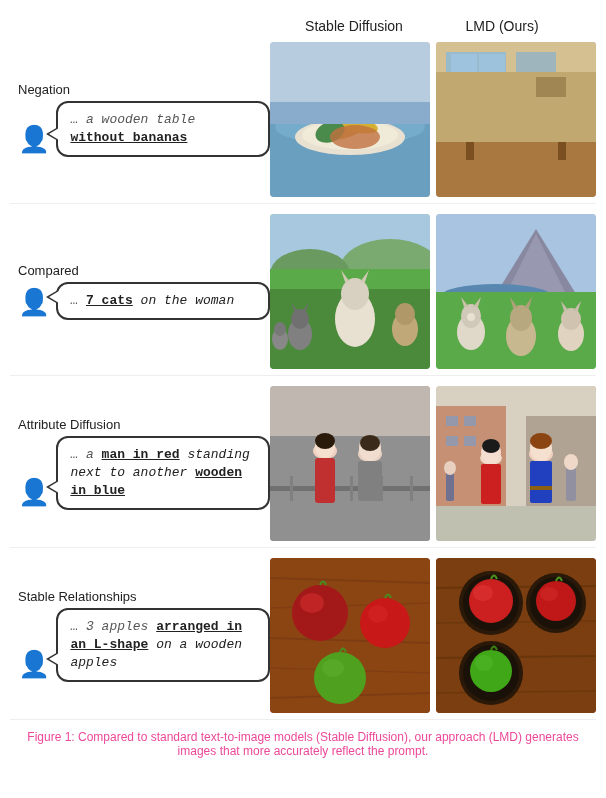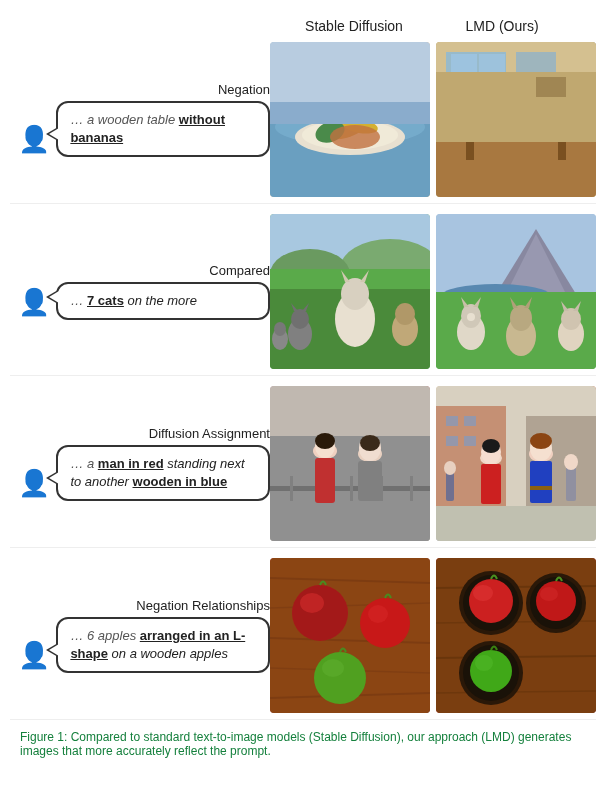--- a/index.html
+++ b/index.html
@@ -60,21 +60,21 @@
       align-items: flex-start;
       padding-left: 8px;
       position: relative;
     }
 
     .category-label {
       font-family: Arial, sans-serif;
       font-size: 13px;
       font-weight: normal;
       color: #222;
-      text-align: right;
+      text-align: left;
       width: 100%;
       margin-bottom: 4px;
     }
 
     .speech-row {
       display: flex;
       flex-direction: row;
       align-items: flex-end;
       width: 100%;
     }
@@ -86,21 +86,21 @@
       color: #333;
       flex-shrink: 0;
     }
 
     .speech-bubble {
       background: #fff;
       border: 2px solid #333;
       border-radius: 12px;
       padding: 8px 12px;
       font-size: 13px;
-      font-family: Liberation Sans, sans-serif;
+      font-family: Liberation Mono, monospace;
       color: #222;
       line-height: 1.4;
       position: relative;
       flex: 1;
     }
 
     .speech-bubble::after {
       content: '';
       position: absolute;
       left: -12px;
@@ -186,24 +186,24 @@
       background: linear-gradient(135deg, #c03030 0%, #a82020 20%, #e84040 40%, #903030 60%, #d05050 80%, #702020 100%);
     }
 
     
     .scene-svg {
       width: 100%;
       height: 100%;
     }
 
     .footer-text {
-      text-align: left;
+      text-align: center;
       font-size: 12px;
       font-family: Arial, sans-serif;
-      color: #15803d;
+      color: #ec4899;
       margin-top: 8px;
       padding: 0 10px;
     }
 
     .dots-ellipsis {
       color: #555;
     }
   </style>
 </head>
 <body>
@@ -278,21 +278,21 @@
     </div>
   </div>
 
   <div class="scene-row">
     <div class="left-section">
       <div class="category-label">Compared</div>
       <div class="speech-row">
         <div class="person-icon">👤</div>
         <div class="speech-bubble">
           <span class="speech-text">
-            <span class="dots-ellipsis">… </span><em class="underline-bold">7 cats</em><span> on the more</span>
+            <span class="dots-ellipsis">… </span><em class="underline-bold">7 cats</em><span> on the woman</span>
           </span>
         </div>
       </div>
     </div>
     <div class="image-pair">
       <div class="image-box img-numeracy-sd">
         <svg class="scene-svg" viewBox="0 0 160 155">
 
           <rect x="0" y="0" width="160" height="60" fill="#a8c8e0"></rect>
 
@@ -345,21 +345,21 @@
           <ellipse cx="135" cy="105" rx="10" ry="11" fill="#d0c4b0"></ellipse>
           <polygon points="128,97 125,87 133,97" fill="#c8bcaa"></polygon>
           <polygon points="142,97 145,87 137,97" fill="#c8bcaa"></polygon>
         </svg>
       </div>
     </div>
   </div>
 
   <div class="scene-row">
     <div class="left-section">
-      <div class="category-label">Diffusion Assignment</div>
+      <div class="category-label">Attribute Diffusion</div>
       <div class="speech-row">
         <div class="person-icon">👤</div>
         <div class="speech-bubble">
           <span class="speech-text">
             <span class="dots-ellipsis">… a </span><em class="underline-bold">man in red</em><span> standing next to another </span><em class="underline-bold">wooden in blue</em>
           </span>
         </div>
       </div>
     </div>
     <div class="image-pair">
@@ -419,26 +419,26 @@
           <ellipse cx="135" cy="76" rx="7" ry="8" fill="#f0d8c8"></ellipse>
           <rect x="10" y="85" width="8" height="30" fill="#707090" rx="2"></rect>
           <ellipse cx="14" cy="82" rx="6" ry="7" fill="#e8d0c0"></ellipse>
         </svg>
       </div>
     </div>
   </div>
 
   <div class="scene-row">
     <div class="left-section">
-      <div class="category-label">Negation Relationships</div>
+      <div class="category-label">Stable Relationships</div>
       <div class="speech-row">
         <div class="person-icon">👤</div>
         <div class="speech-bubble">
           <span class="speech-text">
-            <span class="dots-ellipsis">… 6 apples </span><em class="underline-bold">arranged in an L-shape</em><span> on a wooden apples</span>
+            <span class="dots-ellipsis">… 3 apples </span><em class="underline-bold">arranged in an L-shape</em><span> on a wooden apples</span>
           </span>
         </div>
       </div>
     </div>
     <div class="image-pair">
       <div class="image-box img-spatial-sd">
         <svg class="scene-svg" viewBox="0 0 160 155">
 
           <rect x="0" y="0" width="160" height="155" fill="#8B4513"></rect>
           <rect x="0" y="0" width="160" height="155" fill="url(#wood)" opacity="0.3"></rect>

